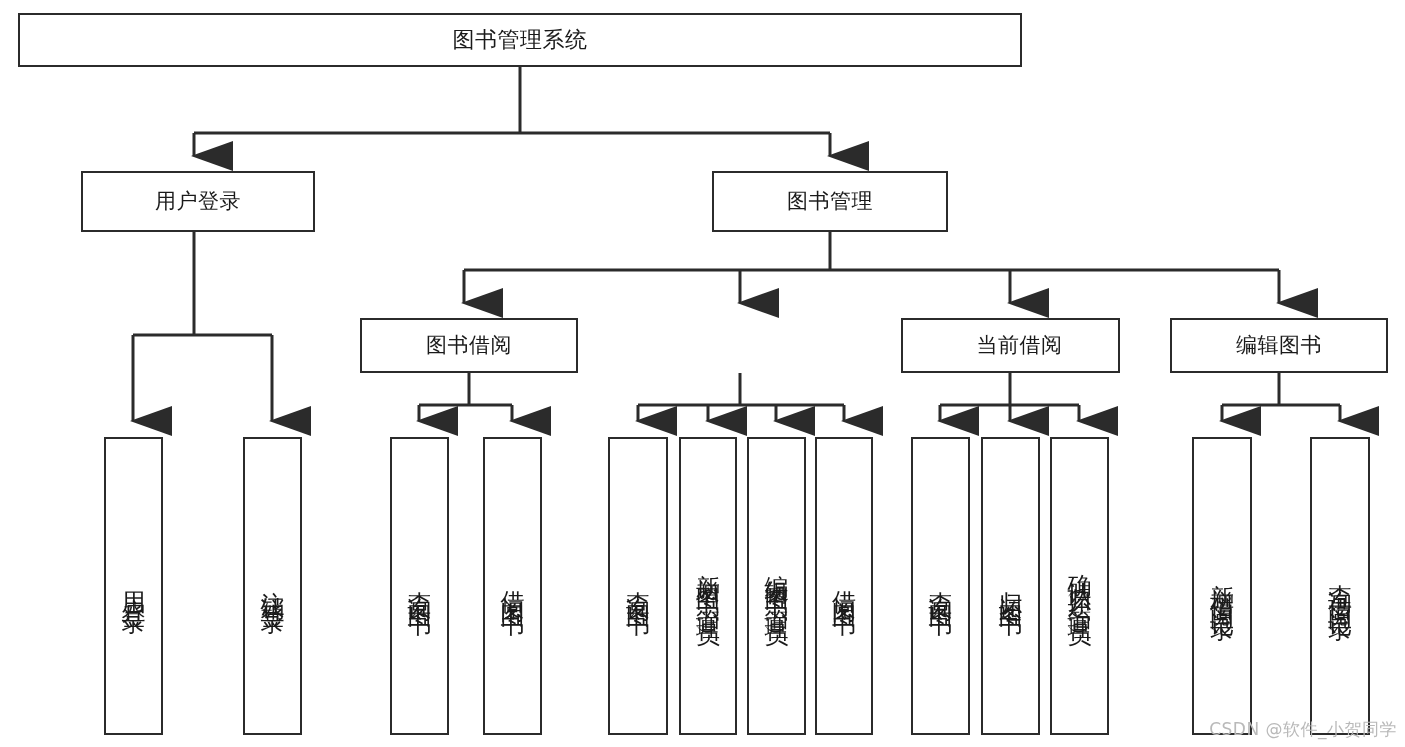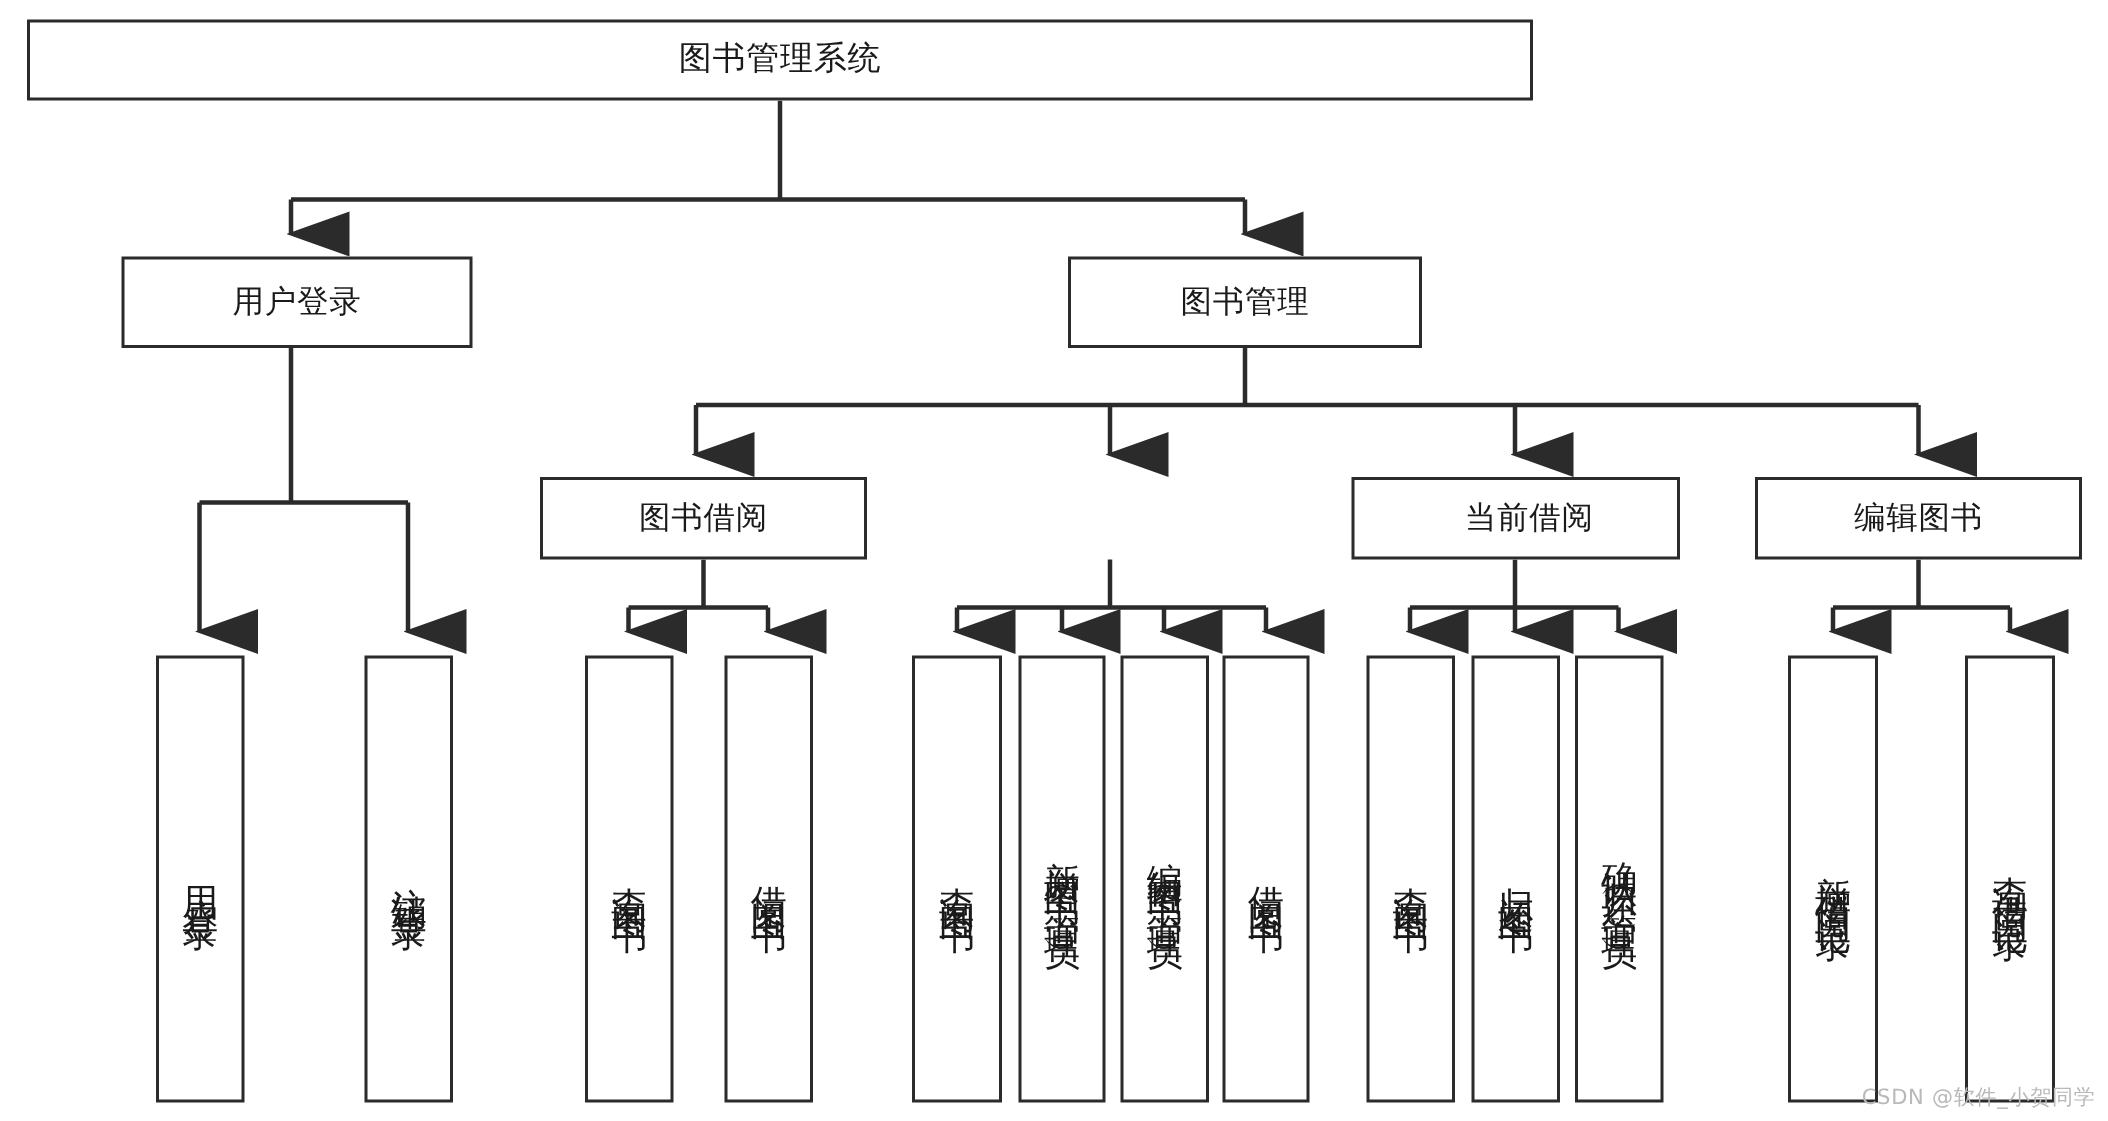--- a/index.html
+++ b/index.html
@@ -58,21 +58,21 @@
     text-orientation: upright;
     font-size: 24px;
     letter-spacing: 7px;
     line-height: 1;
     text-indent: 0;
   }
   .watermark {
     position: absolute;
     right: 8px;
     bottom: 6px;
-    font-size: 14px;
+    font-size: 17px;
     color: #b9b9b9;
     letter-spacing: 0.5px;
     z-index: 5;
     white-space: nowrap;
     text-align: right;
   }
 </style>
 </head>
 <body>
 

